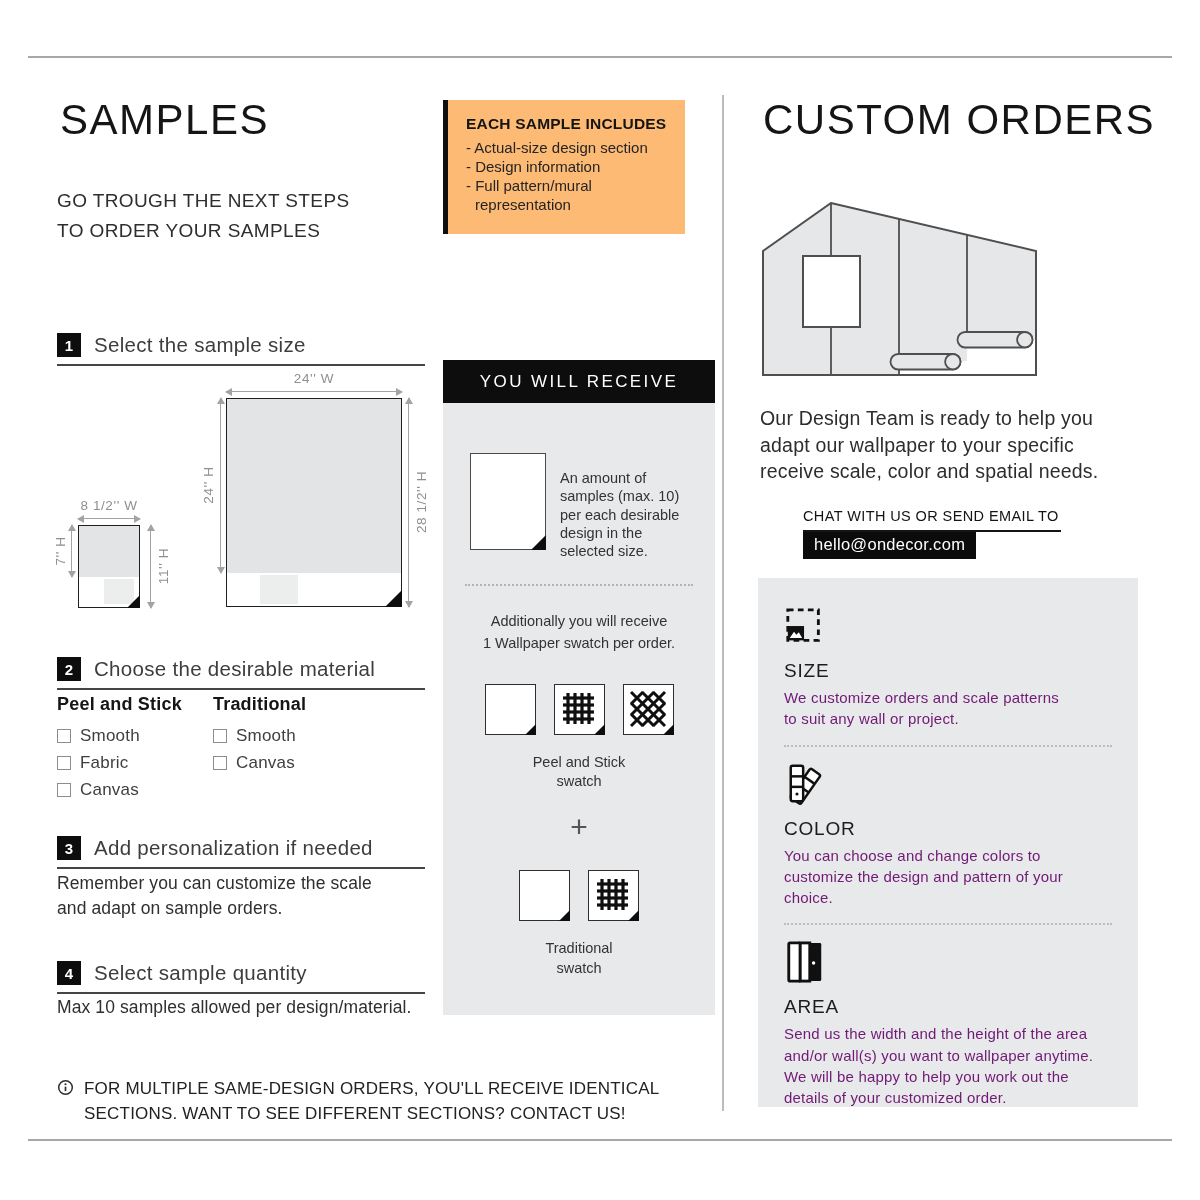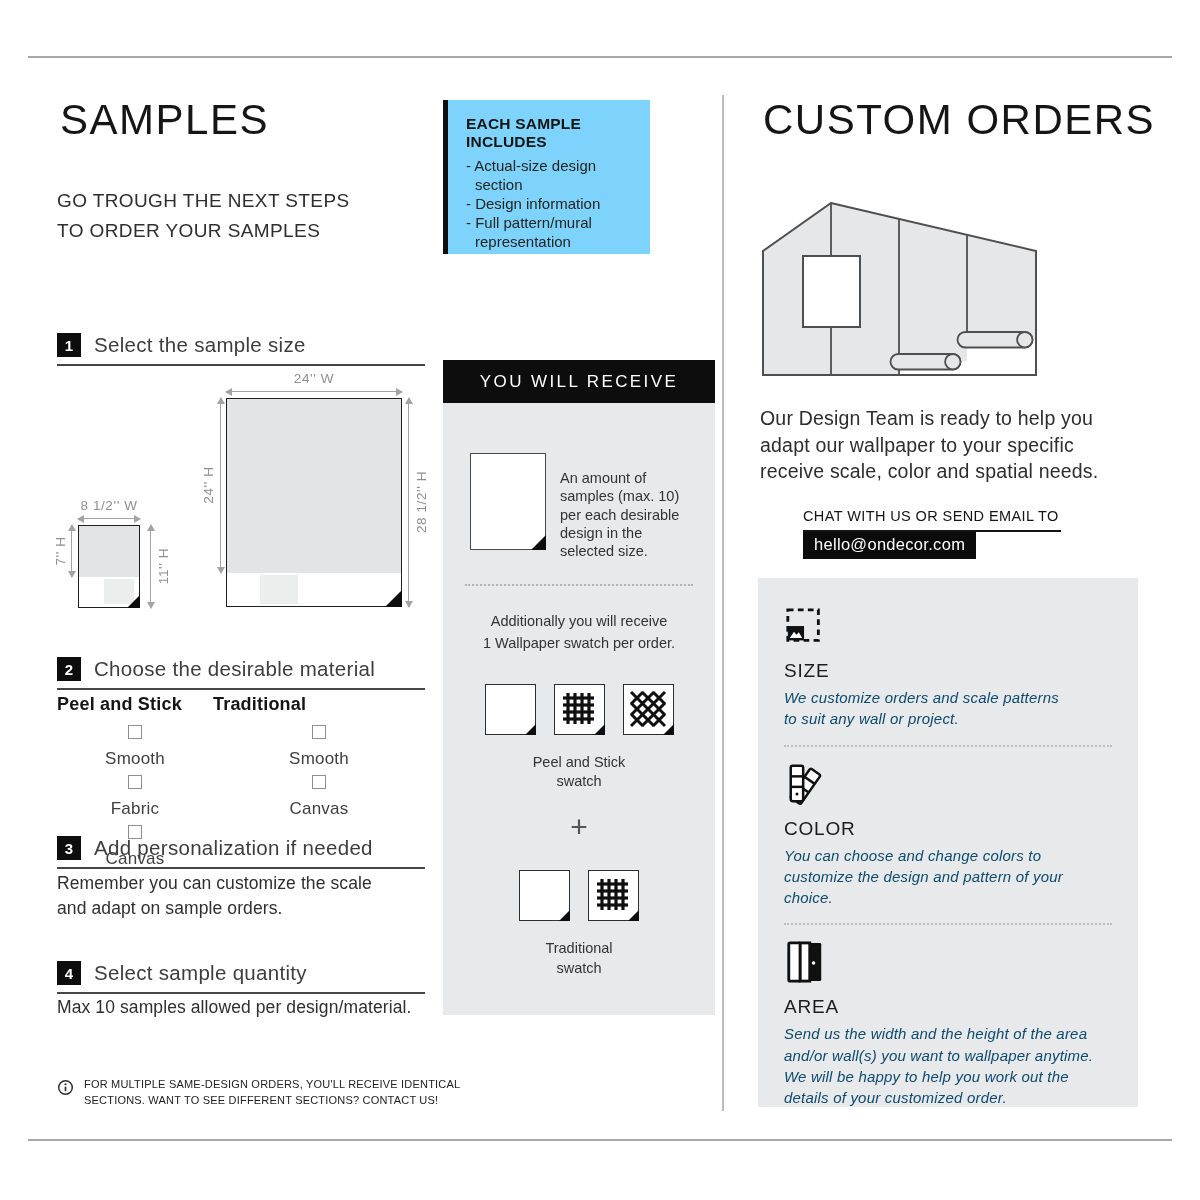--- a/index.html
+++ b/index.html
@@ -49,31 +49,31 @@
   .dim-label { position:absolute; text-align:center; font-size:13.5px; color:#8f8f8f; letter-spacing:0.6px; }
   .vlabel { position:absolute; width:0; height:0; }
   .vlabel span { position:absolute; white-space:nowrap; transform:translate(-50%,-50%) rotate(-90deg);
                  font-size:13.5px; color:#8f8f8f; letter-spacing:0.6px; }
 
   
   .materials { position:absolute; left:57px; top:694px; width:368px; display:flex; }
   .mat-col1 { width:156px; } .mat-col2 { flex:1; }
   .mat-title { font-size:18px; font-weight:700; color:#151515; letter-spacing:0.2px; margin-bottom:10px; }
   .opt { display:flex; align-items:center; gap:9px; font-size:17px; color:#3f3f3f;
-         letter-spacing:0.2px; line-height:1.35; margin-bottom:4px;flex-direction:column; }
+         letter-spacing:0.2px; line-height:1.35; margin-bottom:4px; }
   .cb { width:12px; height:12px; border:1.5px solid #8d8d8d; flex:none; background:#fff; }
 
   
   .footnote { position:absolute; left:57px; top:1077px; display:flex; gap:10px; }
-  .footnote-lines div { font-size:11px; color:#222; letter-spacing:0.2px; line-height:1.45; }
+  .footnote-lines div { font-size:17px; color:#222; letter-spacing:0.2px; line-height:1.45; }
   .info-svg { margin-top:2px; flex:none; }
 
   
-  .includes-box { position:absolute; left:443px; top:100px; width:207px; box-sizing:border-box;
-                  background:#7dd3fc; border-left:5px solid #0f0f0f; padding:15px 14px 3px 18px; }
+  .includes-box { position:absolute; left:443px; top:100px; width:242px; box-sizing:border-box;
+                  background:#fdba74; border-left:5px solid #0f0f0f; padding:15px 14px 20px 18px; }
   .includes-title { font-size:15.5px; font-weight:700; color:#141414; letter-spacing:0.2px; margin-bottom:5px; }
   .includes-items div { font-size:15px; color:#242424; line-height:1.27; padding-left:9px; text-indent:-9px; }
   .includes-items div::before { content:"- "; }
 
   .receive-box { position:absolute; left:443px; top:360px; width:272px; height:655px; background:#e8e9ea; }
   .receive-header { height:43px; background:#0d0d0d; color:#fff; display:flex; align-items:center;
                     justify-content:center; font-size:17px; letter-spacing:2.4px; }
   .receive-body { padding:0 18px; }
   .sheet-row { display:flex; margin-top:50px; padding-left:9px; }
   .sheet { position:relative; width:74px; height:95px; background:#fff; border:1.4px solid #4a4a4a; flex:none; }
@@ -97,21 +97,21 @@
   .chat-block { position:absolute; left:803px; top:507px; }
   .chat-label { display:inline-block; font-size:14.5px; letter-spacing:0.4px; color:#141414;
                 border-bottom:2px solid #141414; padding-bottom:6px; padding-right:2px; }
   .email-badge { display:inline-block; background:#0b0b0b; color:#fff; font-size:16.5px;
                  letter-spacing:0.3px; padding:3px 11px 5px;text-align:center; }
   .features-box { position:absolute; left:758px; top:578px; width:380px; height:529px; box-sizing:border-box;
                   background:#e8e9ea; padding:28px 26px 8px; overflow:hidden; }
   .feature-icon { display:block; }
   .feature-name { font-size:19px; color:#1c1c1c; letter-spacing:0.8px; margin-top:12px; }
   .feature-text { margin-top:5px; }
-  .feature-text div { font-size:15px; color:#0c4a6e; line-height:1.42; letter-spacing:0.2px;font-style:italic; }
+  .feature-text div { font-size:15px; color:#701a75; line-height:1.42; letter-spacing:0.2px; }
   .feat-divider { border-top:2px dotted #bcbdbf; margin:15px 0 15px; }
 </style>
 </head>
 <body>
 
 <div class="page">
 
   <div class="rule rule-top"></div>
   <div class="rule rule-bottom"></div>
   <div class="vdivider"></div>

